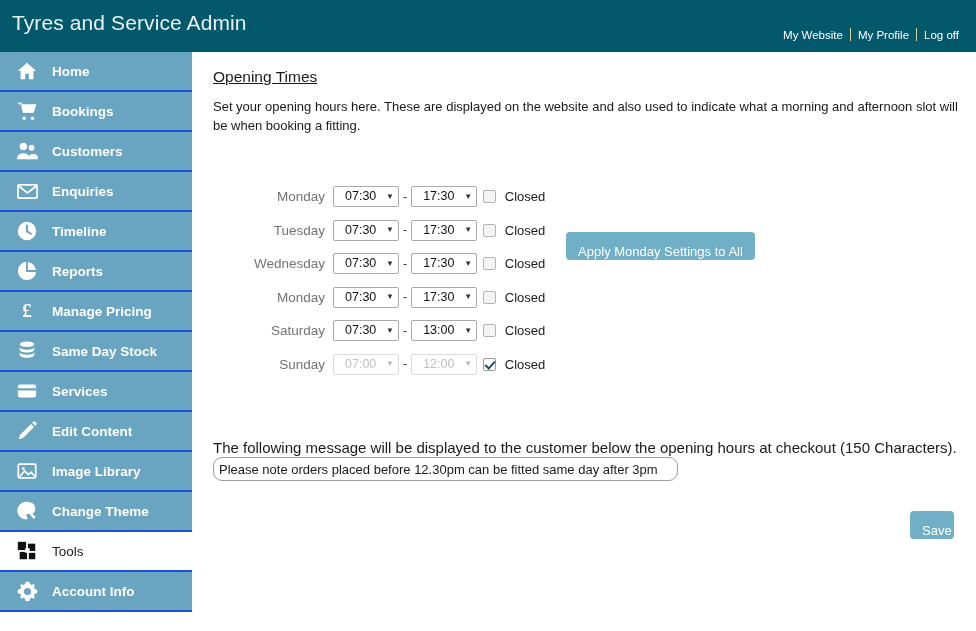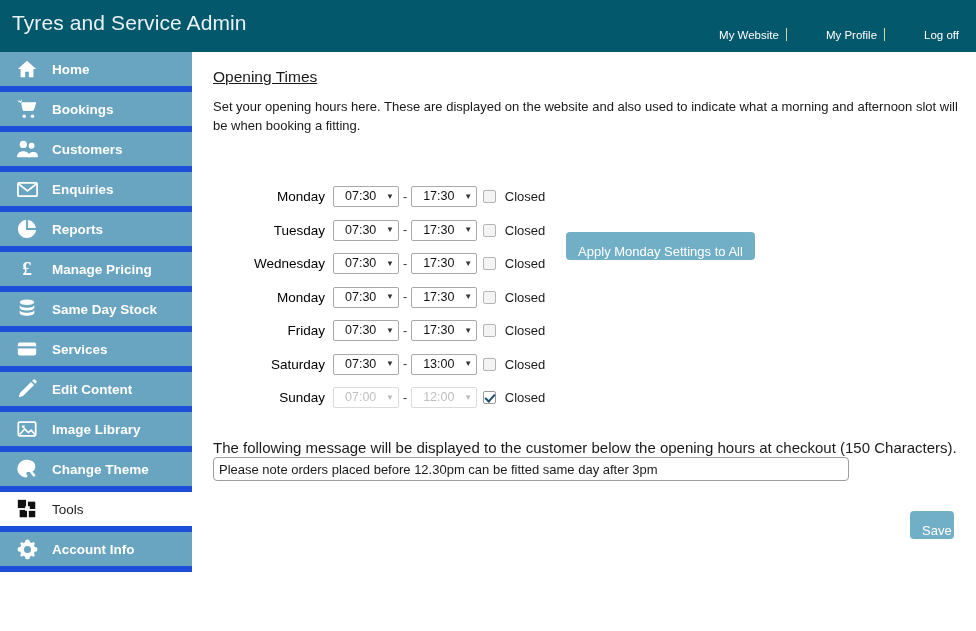--- a/index.html
+++ b/index.html
@@ -34,40 +34,39 @@
     align-items: center;
     gap: 0;
     font-size: 11.5px;
     color: #ffffff;
   }
   .header-links a {
     color: #ffffff;
     text-decoration: none;
     padding: 0 7px;
     white-space: nowrap;
-    margin-left: 32px;
   }
   .hl-sep {
     width: 1px; height: 13px;
     background: #cfd8a0;
     display: inline-block;
   }
 
   
   .sidebar {
     position: absolute;
     left: 0; top: 52px;
     width: 192px; height: 579px;
     background: #ffffff;
   }
   .nav-item {
     position: relative;
     height: 40px;
     background: #69a4c0;
-    border-bottom: 6px solid #1d4ed8;
+    border-bottom: 2px solid #1d4ed8;
     display: flex;
     align-items: center;
     padding-left: 14px;
     cursor: pointer;
   }
   .nav-item .nav-icon {
     width: 26px;
     height: 26px;
     flex: 0 0 26px;
     display: flex;
@@ -122,21 +121,21 @@
   }
   .days td {
     padding: 0;
     vertical-align: middle;
     height: 33.5px;
   }
   .day-label {
     text-align: right;
     padding-right: 8px !important;
     font-size: 13.5px;
-    color: #000000;
+    color: #737373;
     white-space: nowrap;
     min-width: 120px;
   }
   .sel {
     -webkit-appearance: none;
     appearance: none;
     width: 66px;
     height: 21px;
     border: 1px solid #a9a9a9;
     border-radius: 2px;
@@ -226,28 +225,28 @@
   .msg-label {
     position: absolute;
     left: 21px; top: 387px;
     font-size: 15px;
     color: #1a1a1a;
     white-space: nowrap;
   }
   .msg-input {
     position: absolute;
     left: 21px; top: 405px;
-    width: 636px; height: 24px;
+    width: 465px; height: 24px;
     border: 1px solid #9e9e9e;
     background: #ffffff;
     font-family: "Liberation Sans", sans-serif;
     font-size: 13px;
     color: #1a1a1a;
     padding: 0 5px;
-    border-radius: 4px;
+    border-radius: 9px;
   }
 
   .save-btn {
     position: absolute;
     left: 718px; top: 459px;
     width: 44px; height: 28px;
   }
 </style>
 </head>
 <body>
@@ -301,20 +300,29 @@
   <div class="nav-item">
     <span class="nav-icon">
       <svg width="23" height="23" viewBox="0 0 24 24" fill="none" stroke="#ffffff" stroke-width="1.8">
           <rect x="2" y="5" width="20" height="14" rx="1"></rect>
           <path d="M2.5 6 L12 13.5 L21.5 6"></path>
         </svg>
     </span>
     <span class="nav-label">Enquiries</span>
   </div>
 
+  <div class="nav-item">
+    <span class="nav-icon">
+      <svg width="22" height="22" viewBox="0 0 24 24">
+          <circle cx="12" cy="12" r="10" fill="#ffffff"></circle>
+          <path d="M12 6 v6.4 l4.4 2.6" stroke="#69a4c0" stroke-width="2.1" fill="none" stroke-linecap="round"></path>
+        </svg>
+    </span>
+    <span class="nav-label">Timeline</span>
+  </div>
 
   <div class="nav-item">
     <span class="nav-icon">
       <svg width="22" height="22" viewBox="0 0 24 24" fill="#ffffff">
           <path d="M11 2 A10 10 0 1 0 22 13 H11 z"></path>
           <path d="M13 2.3 A10 10 0 0 1 21.8 11 H13 z"></path>
         </svg>
     </span>
     <span class="nav-label">Reports</span>
   </div>
@@ -506,71 +514,47 @@
             </select>
             <span class="sel-arrow">▼</span>
           </span>
         </td>
         <td class="closed-cell">
           <input type="checkbox" class="cb" style="">
           <span>Closed</span>
         </td>
       </tr>
 
+
       <tr>
-        <td class="day-label">Friday</td>
+        <td class="day-label">Saturday</td>
         <td>
           <span class="sel-wrap">
             <select class="sel">
               <option>07:30</option>
             </select>
             <span class="sel-arrow">▼</span>
           </span>
         </td>
         <td class="dash">-</td>
         <td>
           <span class="sel-wrap">
             <select class="sel">
-              <option>17:30</option>
+              <option>13:00</option>
             </select>
             <span class="sel-arrow">▼</span>
           </span>
         </td>
         <td class="closed-cell">
           <input type="checkbox" class="cb" style="">
           <span>Closed</span>
         </td>
       </tr>
 
       <tr>
-        <td class="day-label">Saturday</td>
-        <td>
-          <span class="sel-wrap">
-            <select class="sel">
-              <option>07:30</option>
-            </select>
-            <span class="sel-arrow">▼</span>
-          </span>
-        </td>
-        <td class="dash">-</td>
-        <td>
-          <span class="sel-wrap">
-            <select class="sel">
-              <option>13:00</option>
-            </select>
-            <span class="sel-arrow">▼</span>
-          </span>
-        </td>
-        <td class="closed-cell">
-          <input type="checkbox" class="cb" style="">
-          <span>Closed</span>
-        </td>
-      </tr>
-
-      <tr>
         <td class="day-label">Sunday</td>
         <td>
           <span class="sel-wrap disabled">
             <select class="sel disabled" disabled="">
               <option>07:00</option>
             </select>
             <span class="sel-arrow">▼</span>
           </span>
         </td>
         <td class="dash">-</td>

